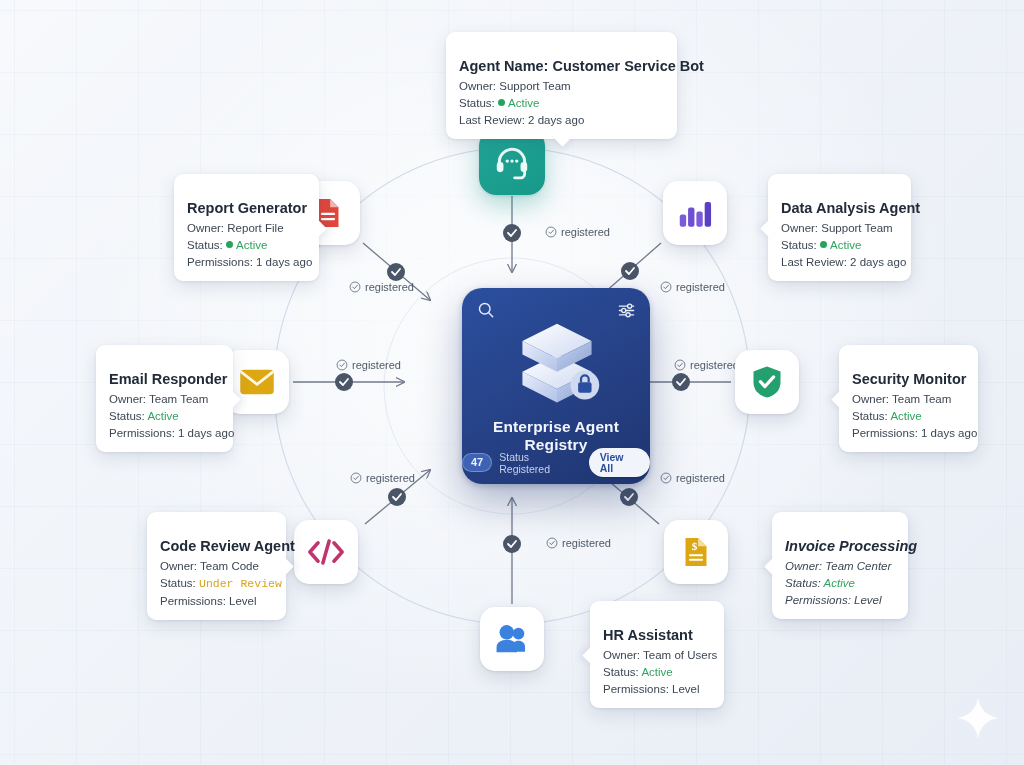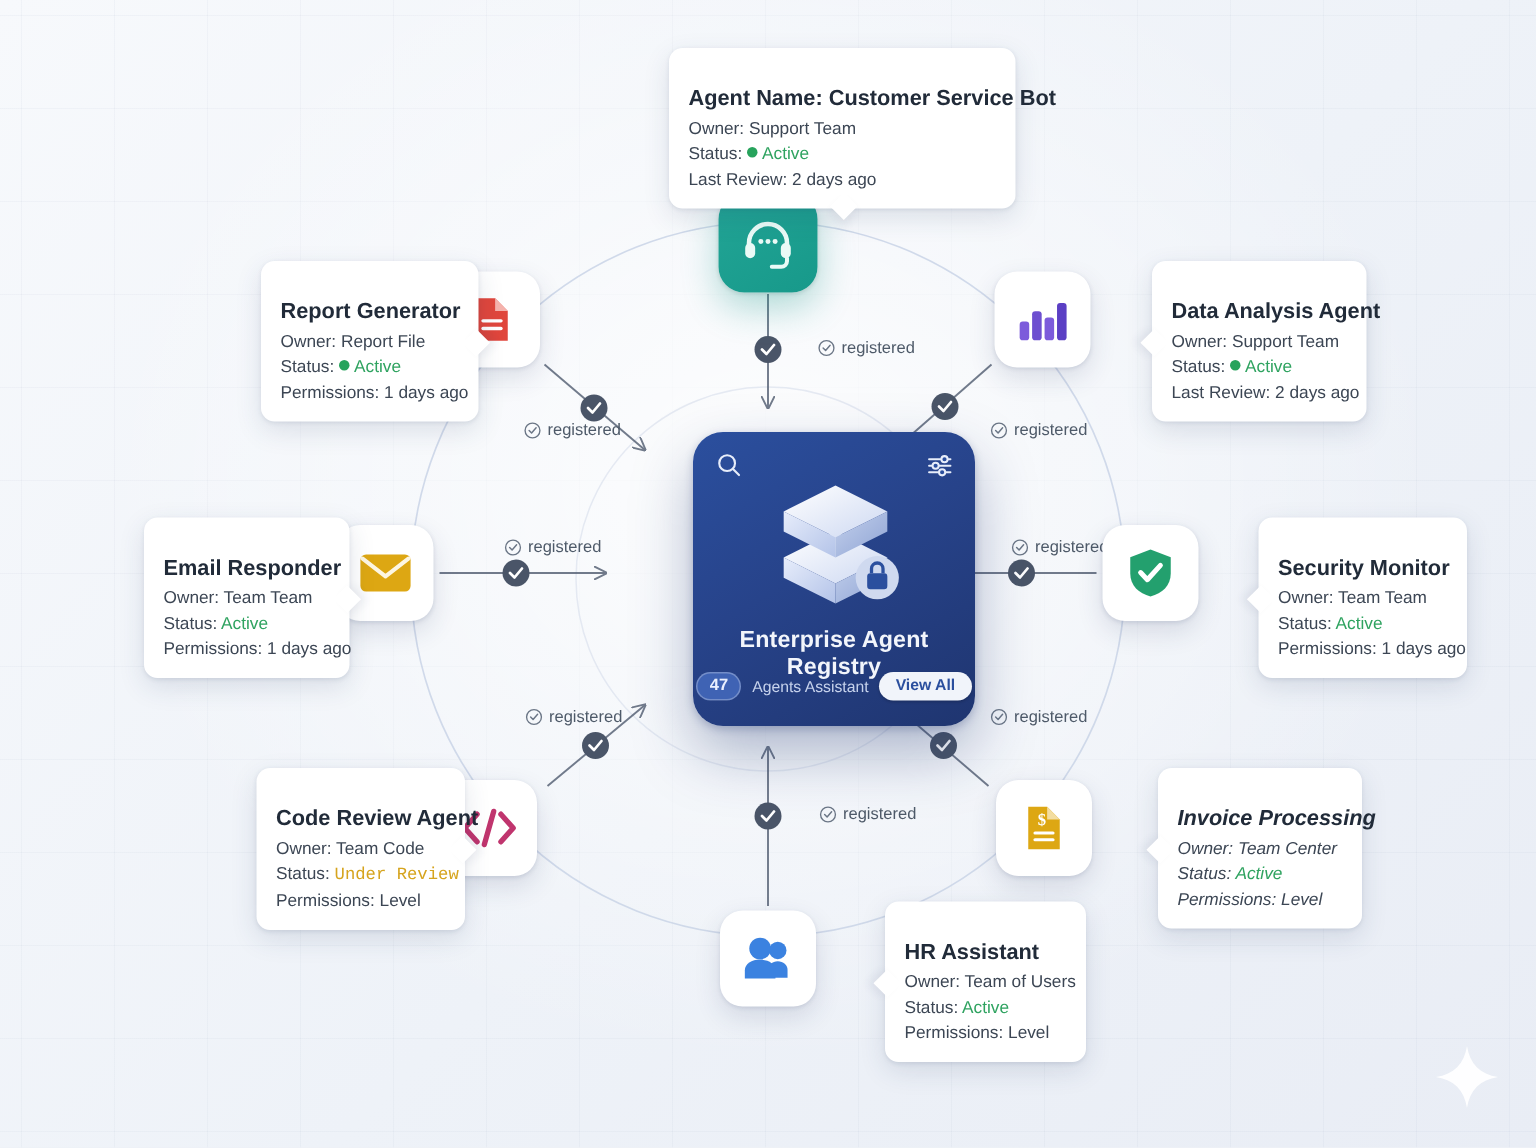--- a/index.html
+++ b/index.html
@@ -279,21 +279,21 @@
       <polygon points="86,26 50,44 50,58 86,40" fill="url(#cubeR)"></polygon>
 
       <circle cx="79" cy="72" r="15" fill="#cfd9ef"></circle>
       <rect x="72" y="69" width="14" height="11" rx="2.2" fill="#2b4f9e"></rect>
       <path d="M75 69 v-3.2 a4 4 0 0 1 8 0 V69" fill="none" stroke="#2b4f9e" stroke-width="2.3"></path>
     </svg>
 
     <div class="title">Enterprise Agent Registry</div>
     <div class="footer">
       <span class="count-pill">47</span>
-      <span class="agents-label">Agents Assistant</span>
+      <span class="agents-label">Status Registered</span>
       <span class="view-all">View All</span>
     </div>
   </div>
 
   <div class="tile teal" style="left:479px; top:129px;">
     <svg width="38" height="38" viewBox="0 0 24 24">
       <path d="M4 13 v-1 a8 8 0 0 1 16 0 v1" fill="none" stroke="#eafaf6" stroke-width="1.9" stroke-linecap="round"></path>
       <rect x="2.4" y="12" width="4.2" height="6.4" rx="2.1" fill="#eafaf6"></rect>
       <rect x="17.4" y="12" width="4.2" height="6.4" rx="2.1" fill="#eafaf6"></rect>
       <path d="M20 18.4 v1.2 a2.4 2.4 0 0 1 -2.4 2.4 H13.6" fill="none" stroke="#eafaf6" stroke-width="1.7" stroke-linecap="round"></path>
@@ -446,21 +446,21 @@
     <div class="row">
       <span>Status:</span>
       <span class="val-green">Active</span>
     </div>
     <div class="row">
       <span>Permissions:</span>
       <span>1 days ago</span>
     </div>
   </div>
 
-  <div class="card" style="left:147px; top:512px; width:139px;">
+  <div class="card" style="left:123px; top:512px; width:139px;">
     <div class="nub r"></div>
     <div class="ttl">Code Review Agent</div>
     <div class="row">
       <span>Owner:</span>
       <span>Team Code</span>
     </div>
     <div class="row">
       <span>Status:</span>
       <span class="val-amber">Under Review</span>
     </div>

